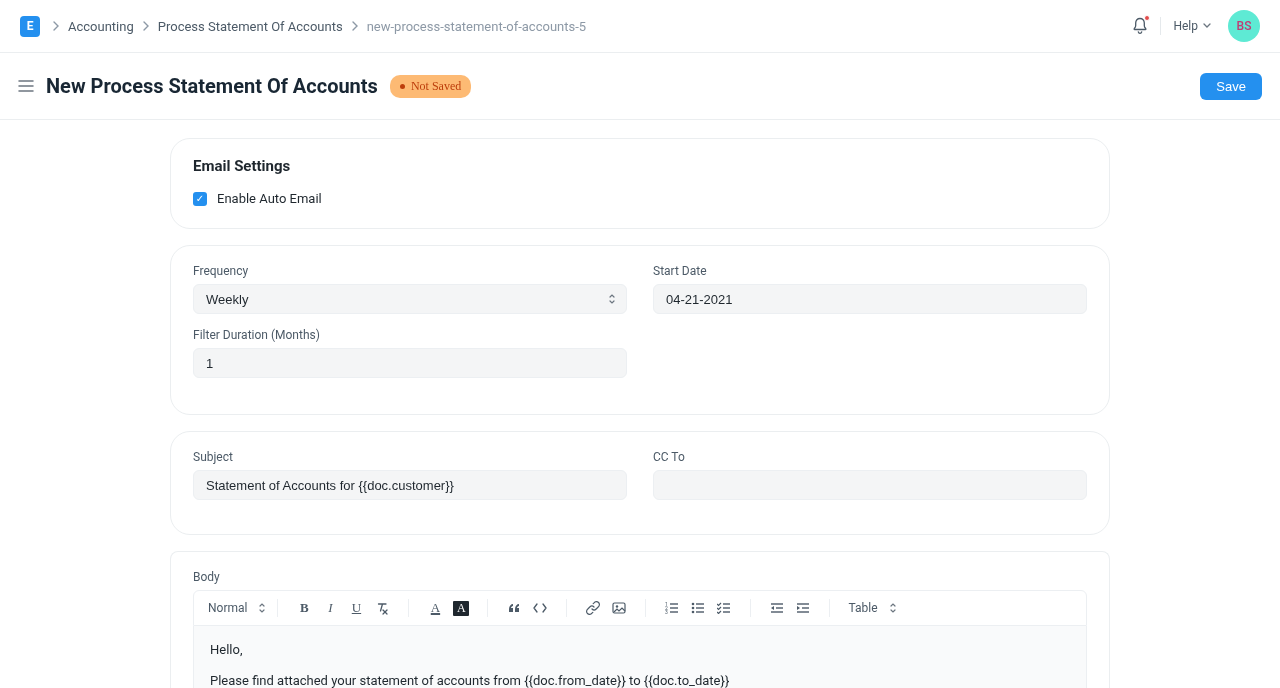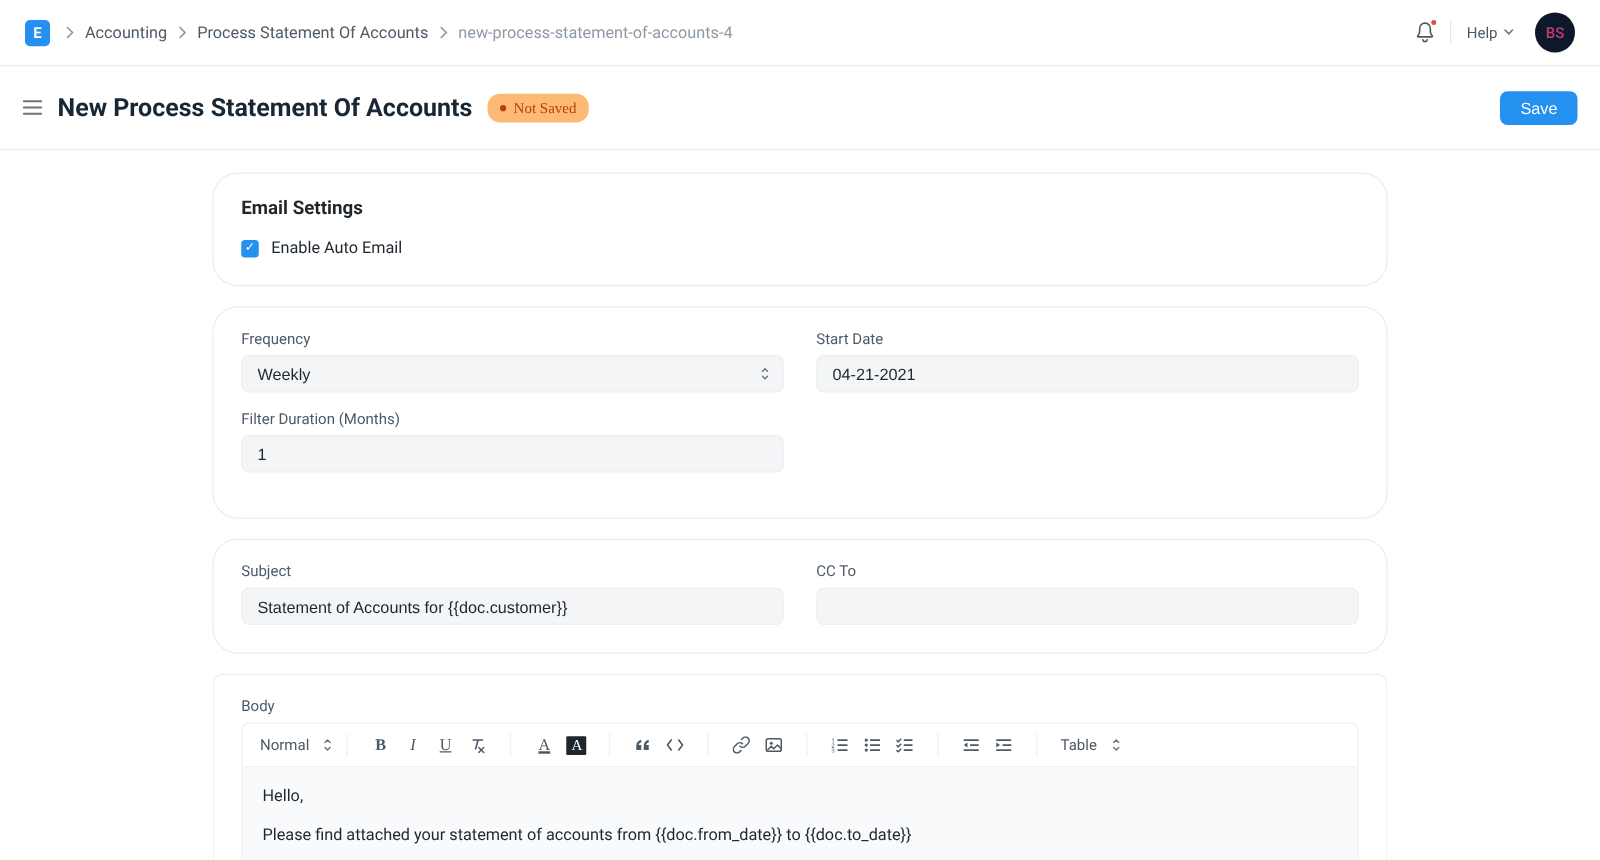--- a/index.html
+++ b/index.html
@@ -14,21 +14,21 @@
 
 .search-wrap { position: relative; margin-right: 16px; }
 .search-input { width: 269px; height: 31px; border: 1px solid #e5e9ec; background: #f4f5f6; border-radius: 6px; padding: 0 12px 0 34px; font-size: 13px; color: #1f272e; outline: none; }
 .search-input::placeholder { color: #8d99a6; }
 .search-icon { position: absolute; left: 11px; top: 50%; transform: translateY(-50%); color: #8d99a6; }
 
 .bell-wrap { position: relative; margin-right: 12px; padding-right: 12px; border-right: 1px solid #e5e9ec; cursor: pointer; }
 .bell-dot { position: absolute; top: -2px; right: 10px; width: 6px; height: 6px; background: #e24c4c; border-radius: 50%; border: 1px solid #fff; }
 
 .help { display: flex; align-items: center; gap: 4px; color: #4c5a67; font-size: 12px; margin-right: 16px; cursor: pointer; }
-.avatar { width: 32px; height: 32px; border-radius: 50%; background: #0f172a; color: #c03b74; display: flex; align-items: center; justify-content: center; font-size: 12px; font-weight: 500; cursor: pointer; }
+.avatar { width: 32px; height: 32px; border-radius: 50%; background: #5eead4; color: #c03b74; display: flex; align-items: center; justify-content: center; font-size: 12px; font-weight: 500; cursor: pointer; }
 
 .page-head { display: flex; align-items: center; height: 67px; padding: 0 18px; border-bottom: 1px solid #ebeef0; }
 .menu-toggle { margin-right: 12px; color: #6c7680; cursor: pointer; }
 .page-title { font-size: 20px; font-weight: 700; color: #192734; margin-right: 12px; }
 .status-pill { display: flex; align-items: center; gap: 6px; background: #fdba74; color: #bd3e0c; font-size: 12px; padding: 4px 10px; border-radius: 10px; font-family: Liberation Serif, serif; }
 .status-dot { width: 5px; height: 5px; background: #bd3e0c; border-radius: 50%; }
 .spacer { flex: 1; }
 .save-btn { background: #2490ef; color: #fff; border: none; border-radius: 6px; padding: 6px 16px; font-size: 13px; cursor: pointer; }
 
 .content { max-width: 940px; margin: 0 auto; padding: 18px 0 40px; }
@@ -80,21 +80,21 @@
       <svg width="8" height="10" viewBox="0 0 8 10">
           <path d="M2 1 L6 5 L2 9" stroke="#8d99a6" stroke-width="1.4" fill="none" stroke-linecap="round"></path>
         </svg>
     </span>
     <a>Process Statement Of Accounts</a>
     <span class="chevron">
       <svg width="8" height="10" viewBox="0 0 8 10">
           <path d="M2 1 L6 5 L2 9" stroke="#8d99a6" stroke-width="1.4" fill="none" stroke-linecap="round"></path>
         </svg>
     </span>
-    <span class="current">new-process-statement-of-accounts-4</span>
+    <span class="current">new-process-statement-of-accounts-5</span>
   </div>
 
 
   <div class="bell-wrap">
     <svg width="16" height="18" viewBox="0 0 16 18">
         <path d="M8 1.5c-2.6 0-4.3 1.9-4.3 4.6v2.3c0 1-.4 1.9-1 2.6l-.5.6c-.3.3 0 .9.4.9h10.8c.5 0 .7-.6.4-.9l-.5-.6c-.7-.7-1-1.6-1-2.6V6.1C12.3 3.4 10.6 1.5 8 1.5Z" stroke="#4c5a67" stroke-width="1.3" fill="none" stroke-linejoin="round"></path>
         <path d="M6.3 14.8c.2.9 1 1.5 1.7 1.5s1.5-.6 1.7-1.5" stroke="#4c5a67" stroke-width="1.3" fill="none" stroke-linecap="round"></path>
       </svg>
     <span class="bell-dot"></span>
   </div>
@@ -174,21 +174,21 @@
   <div class="card">
     <div class="card-body">
       <div class="form-row">
         <div class="form-col">
           <div class="control" style="margin-bottom:0;">
             <label class="control-label">Subject</label>
             <input class="control-input" value="Statement of Accounts for {{doc.customer}}" style="">
           </div>
         </div>
         <div class="form-col">
-          <div class="control" style="margin-bottom:0;">
+          <div class="control" style="margin-bottom:12px;">
             <label class="control-label">CC To</label>
             <input class="control-input" value="" style="">
           </div>
         </div>
       </div>
     </div>
   </div>
 
   <div class="card" style="border-bottom:none; border-radius:8px 8px 0 0;">
     <div class="card-body" style="padding-bottom:0;">

